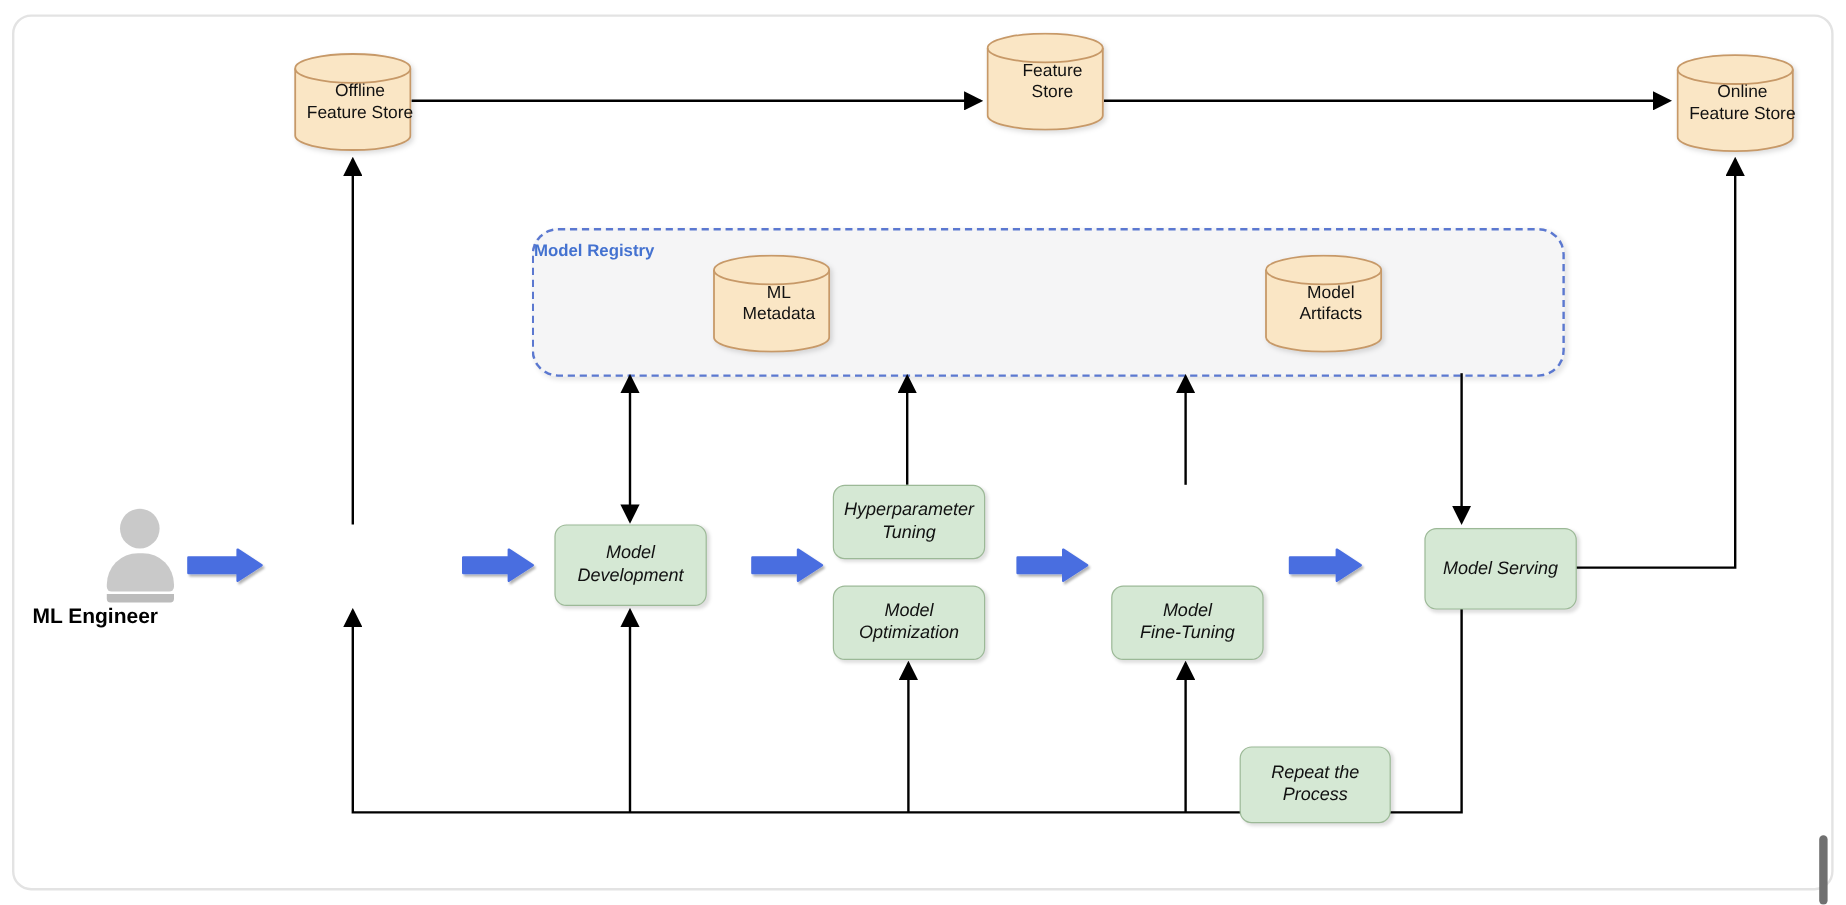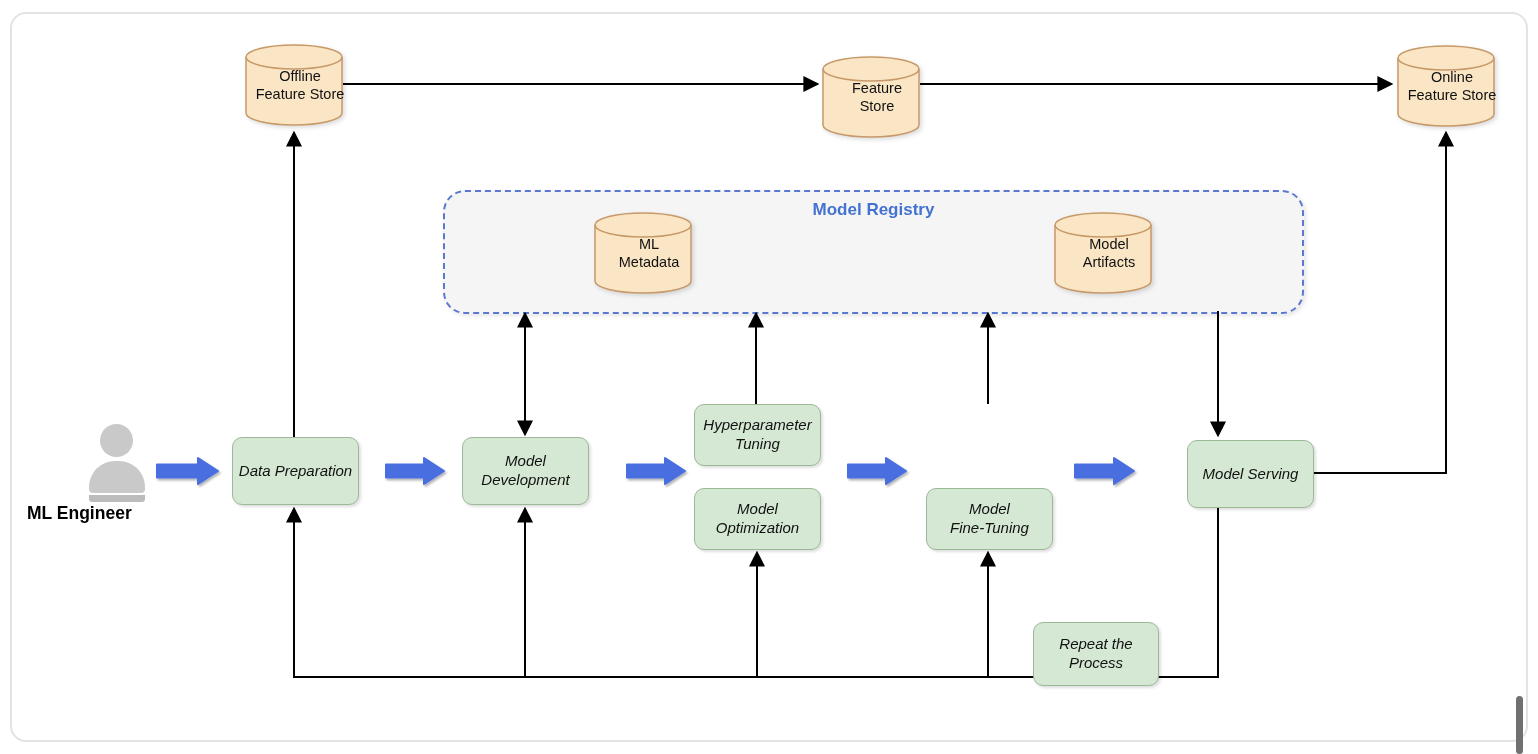--- a/index.html
+++ b/index.html
@@ -7,22 +7,22 @@
          font-family:"Liberation Sans",sans-serif;color:#0d0d0d;}
   .card{position:absolute;left:10px;top:12px;width:1514px;height:726px;background:#ffffff;
         border:2px solid #e3e3e3;border-radius:16px;}
   .scrollbar{position:absolute;left:1516px;top:696px;width:7px;height:58px;background:#707070;
         border-radius:4px;}
   svg.layer{position:absolute;left:0;top:0;z-index:2;}
   
   .registry{position:absolute;left:443px;top:190px;width:857px;height:120px;z-index:1;
         background:#f5f5f6;border:2.5px dashed #5b78d0;border-radius:22px;
         box-shadow:2px 2px 4px rgba(0,0,0,0.10);}
-  .registry-title{position:absolute;left:0;top:8px;width:100%;text-align:center;
-        font-size:17px;font-weight:bold;color:#4472d0;}
+  .registry-title{position:absolute;left:0;top:8px;width:100%;text-align:left;
+        font-size:14px;font-weight:bold;color:#4472d0;}
   
   .box{position:absolute;z-index:3;background:#d5e8d4;border:1px solid #9cb997;border-radius:10px;
         box-shadow:2px 2px 3px rgba(0,0,0,0.13);display:flex;align-items:center;justify-content:center;
         text-align:center;font-style:italic;font-size:15px;line-height:1.25;color:#111;}
   .lbl{white-space:pre-line;}
   
   .cyl{position:absolute;width:110px;height:82px;z-index:3;filter:drop-shadow(2px 2px 2px rgba(0,0,0,0.14));}
   .cyl svg{position:absolute;left:0;top:0;}
   .cyl .lbl{position:absolute;left:0;top:0;width:100%;height:100%;box-sizing:border-box;
         padding-top:24px;text-align:center;font-size:14.5px;line-height:1.24;color:#111;}
@@ -79,21 +79,21 @@
   </div>
 
   <div class="cyl" style="left:245px;top:44px;">
     <svg width="98" height="82">
       <path d="M1 13 A48 12 0 0 1 97 13 V69 A48 12 0 0 1 1 69 Z" fill="#fae6c5" stroke="#c79968" stroke-width="1.5"></path>
       <path d="M1 13 A48 12 0 0 0 97 13" fill="none" stroke="#c79968" stroke-width="1.5"></path>
     </svg>
     <div class="lbl">Offline
 Feature Store</div>
   </div>
-  <div class="cyl" style="left:822px;top:56px;">
+  <div class="cyl" style="left:822px;top:27px;">
     <svg width="98" height="82">
       <path d="M1 13 A48 12 0 0 1 97 13 V69 A48 12 0 0 1 1 69 Z" fill="#fae6c5" stroke="#c79968" stroke-width="1.5"></path>
       <path d="M1 13 A48 12 0 0 0 97 13" fill="none" stroke="#c79968" stroke-width="1.5"></path>
     </svg>
     <div class="lbl">Feature
 Store</div>
   </div>
   <div class="cyl" style="left:1397px;top:45px;">
     <svg width="98" height="82">
       <path d="M1 13 A48 12 0 0 1 97 13 V69 A48 12 0 0 1 1 69 Z" fill="#fae6c5" stroke="#c79968" stroke-width="1.5"></path>
@@ -112,23 +112,20 @@
   </div>
   <div class="cyl" style="left:1054px;top:212px;">
     <svg width="98" height="82">
       <path d="M1 13 A48 12 0 0 1 97 13 V69 A48 12 0 0 1 1 69 Z" fill="#fae6c5" stroke="#c79968" stroke-width="1.5"></path>
       <path d="M1 13 A48 12 0 0 0 97 13" fill="none" stroke="#c79968" stroke-width="1.5"></path>
     </svg>
     <div class="lbl">Model
 Artifacts</div>
   </div>
 
-  <div class="box" style="left:232px;top:437px;width:125px;height:66px;">
-    <span class="lbl">Data Preparation</span>
-  </div>
   <div class="box" style="left:462px;top:437px;width:125px;height:66px;">
     <span class="lbl">Model
 Development</span>
   </div>
   <div class="box" style="left:694px;top:404px;width:125px;height:60px;">
     <span class="lbl">Hyperparameter
 Tuning</span>
   </div>
   <div class="box" style="left:694px;top:488px;width:125px;height:60px;">
     <span class="lbl">Model

